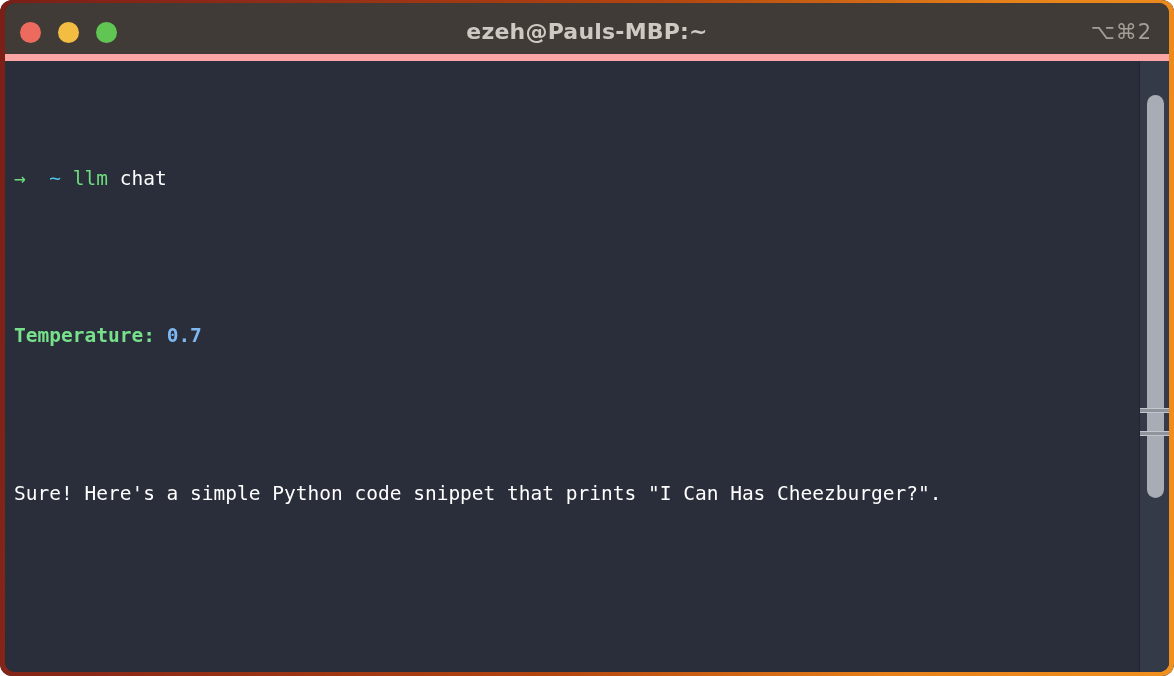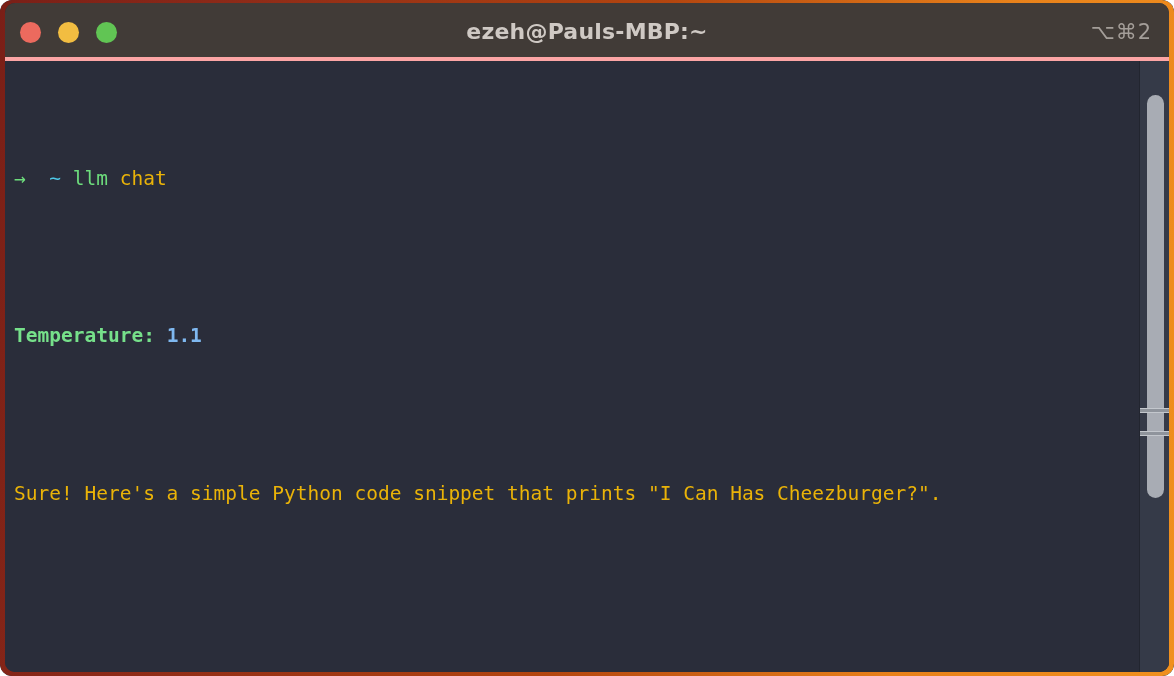--- a/index.html
+++ b/index.html
@@ -43,21 +43,21 @@
     background: #2a2d3a;
   }
 
   
   #titlebar {
     position: absolute;
     left: 0; top: 0;
     width: 1164px;
     height: 58px;
     background: #413b37;
-    border-bottom: 4px solid #fca5a5;
+    border-bottom: 7px solid #fca5a5;
     box-sizing: border-box;
   }
   .traffic {
     position: absolute;
     top: 19px;
     width: 21px; height: 21px;
     border-radius: 50%;
   }
   #btn-close   { left: 15px;  background: #ec6a5e; }
   #btn-min     { left: 53px;  background: #f2bd41; }
@@ -110,21 +110,21 @@
     color: #d6d9e0;
     white-space: pre;
   }
 
   .line { white-space: pre; height: 31.5px; }
 
   .c-green      { color: #6ddc7c; }
   .c-green-b    { color: #76e08a; font-weight: bold; }
   .c-cyan       { color: #4ec9e8; }
   .c-blue-b     { color: #7fb8f0; font-weight: bold; }
-  .c-white      { color: #eab308; }
+  .c-white      { color: #ffffff; }
   .c-grey       { color: #d6d9e0; }
 
   
   #scrollbar-track {
     position: absolute;
     right: 0;
     top: 58px;
     width: 30px;
     height: 611px;
     background: #353a48;
@@ -167,21 +167,21 @@
       <div id="title-text">ezeh@Pauls-MBP:~</div>
       <div id="title-shortcut">⌥⌘2</div>
     </div>
 
     <div id="term">
       <div id="term-content">
 
         <div class="line"><span class="c-green">→</span><span class="c-grey">  </span><span class="c-cyan">~</span><span class="c-grey"> </span><span class="c-green">llm</span><span class="c-grey"> </span><span class="c-white">chat</span></div>
 
 
-        <div class="line"><span class="c-green-b">Temperature:</span><span class="c-white"> </span><span class="c-blue-b">1.1</span></div>
+        <div class="line"><span class="c-green-b">Temperature:</span><span class="c-white"> </span><span class="c-blue-b">0.7</span></div>
 
 
         <div class="line"><span class="c-white">Sure! Here's a simple Python code snippet that prints "I Can Has Cheezburger?".</span></div>
 
         
 
         
 
         
 

